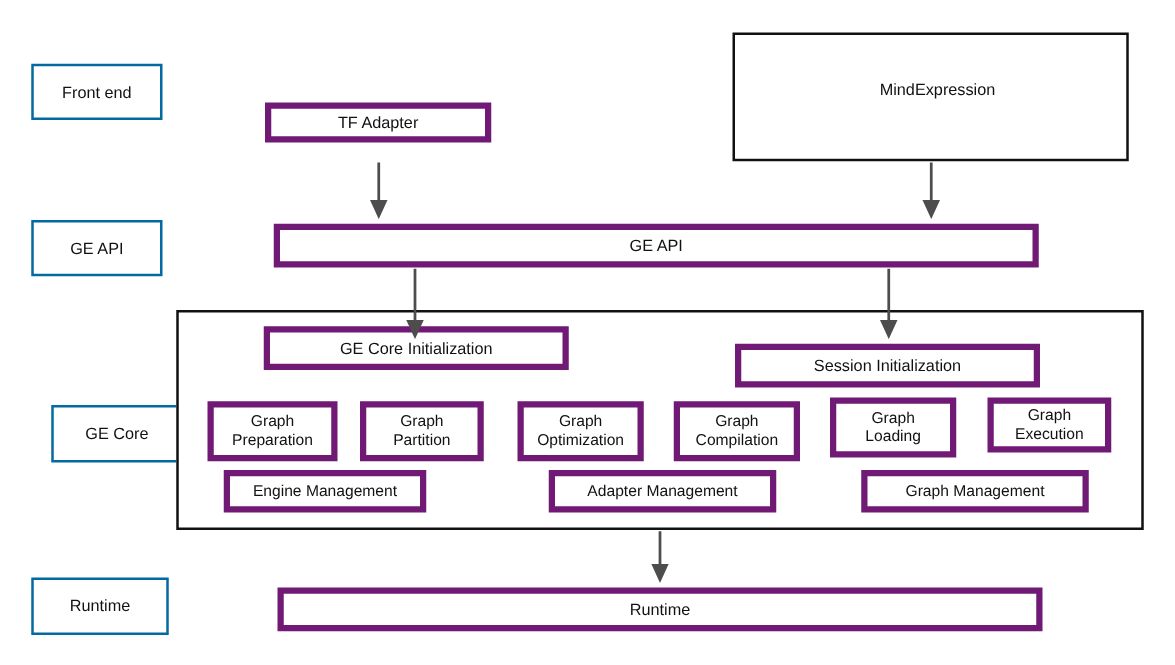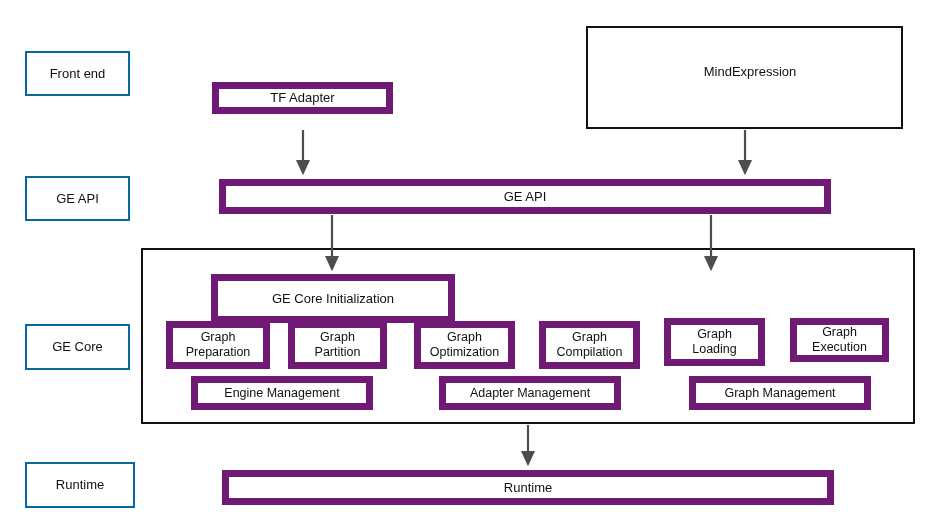--- a/index.html
+++ b/index.html
@@ -17,21 +17,21 @@
   #canvas {
     position: relative;
     width: 940px;
     height: 532px;
     background: #ffffff;
   }
   .box {
     position: absolute;
     box-sizing: border-box;
     background: #ffffff;
-    border: 7px solid #701a75;
+    border: 5px solid #701a75;
     display: flex;
     align-items: center;
     justify-content: center;
     text-align: center;
     font-size: 13px;
     line-height: 1.2;
     color: #111111;
     white-space: pre-line;
   }
   .layer-label {
@@ -64,57 +64,58 @@
 </style>
 </head>
 <body>
 
 <div id="canvas">
 
   <div class="box layer-label" style="left:25px; top:51px; width:105px; height:45px;">Front end</div>
 
   <div class="box layer-label" style="left:25px; top:176px; width:105px; height:45px;">GE API</div>
 
-  <div class="box layer-label" style="left:25px; top:324px; width:105px; height:46px;">GE Core</div>
+  <div class="box layer-label" style="left:41px; top:324px; width:105px; height:46px;">GE Core</div>
 
   <div class="box layer-label" style="left:25px; top:462px; width:110px; height:46px;">Runtime</div>
 
 
   <div class="box" style="left:212px; top:82px; width:181px; height:32px;">TF Adapter</div>
 
   <div class="box group" style="left:586px; top:26px; width:317px; height:103px;padding-left:11px;">
     <span class="group-title" style="margin-top:36px;">MindExpression</span>
   </div>
 
   <div class="box wide-bar" style="left:219px; top:179px; width:612px; height:35px;">GE API</div>
 
   <div class="box group" style="left:141px; top:248px; width:774px; height:176px;"></div>
 
-  <div class="box" style="left:211px; top:274px; width:244px; height:49px;">GE Core Initialization</div>
+  <div class="box" style="left:211px; top:261px; width:244px; height:35px;">GE Core Initialization</div>
 
+  <div class="box" style="left:588px; top:275px; width:244px; height:35px;">Session Initialization</div>
 
   <div class="box small" style="left:166px; top:321px; width:104px; height:48px;">Graph
 Preparation</div>
 
   <div class="box small" style="left:288px; top:321px; width:99px; height:48px;">Graph
 Partition</div>
 
   <div class="box small" style="left:414px; top:321px; width:101px; height:48px;">Graph
 Optimization</div>
 
   <div class="box small" style="left:539px; top:321px; width:101px; height:48px;">Graph
 Compilation</div>
 
   <div class="box small" style="left:664px; top:318px; width:101px; height:48px;">Graph
 Loading</div>
 
   <div class="box small" style="left:790px; top:318px; width:99px; height:44px;">Graph
 Execution</div>
 
-  <div class="box small" style="left:191px; top:376px; width:182px; height:34px;">Engine Management</div>
+  <div class="box small" style="left:179px; top:376px; width:162px; height:34px;">Engine Management</div>
 
   <div class="box small" style="left:439px; top:376px; width:182px; height:34px;">Adapter Management</div>
 
   <div class="box small" style="left:689px; top:376px; width:182px; height:34px;">Graph Management</div>
 
   <div class="box wide-bar" style="left:222px; top:470px; width:612px; height:35px;">Runtime</div>
 
   <svg class="arrows" viewBox="0 0 940 532">
     <defs>
       <marker id="arrowhead" markerWidth="7" markerHeight="7" refX="5.5" refY="3.2" orient="auto" markerUnits="strokeWidth">

